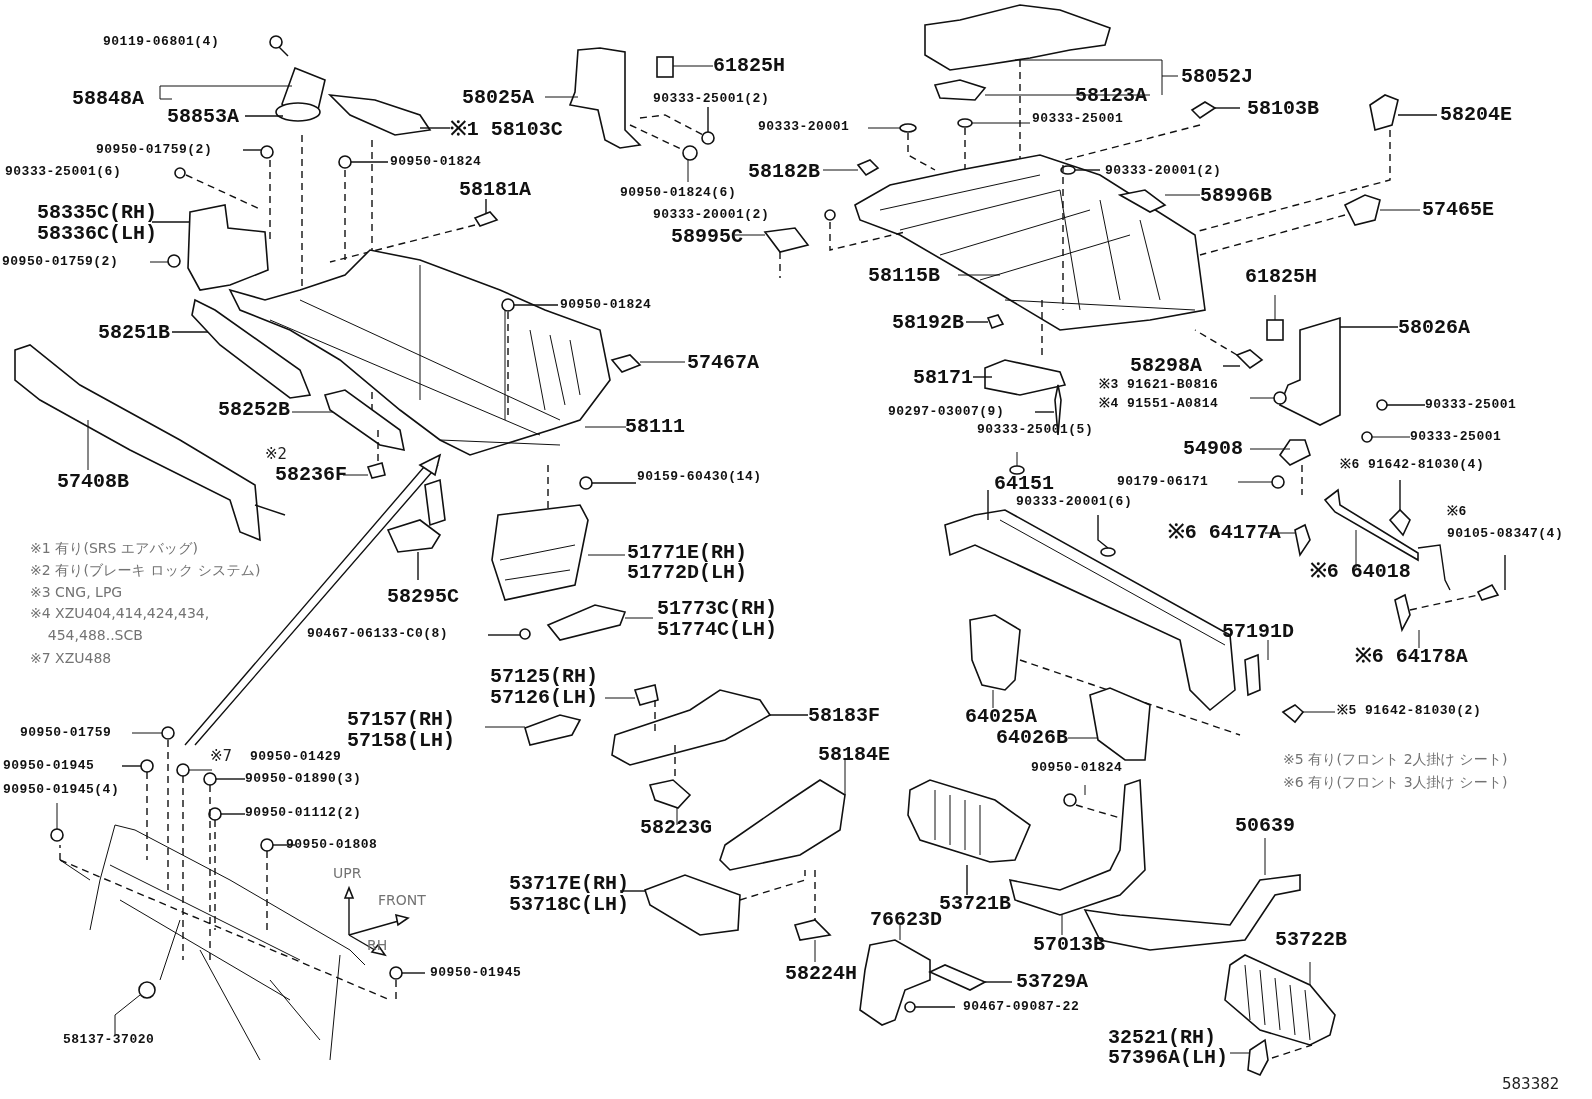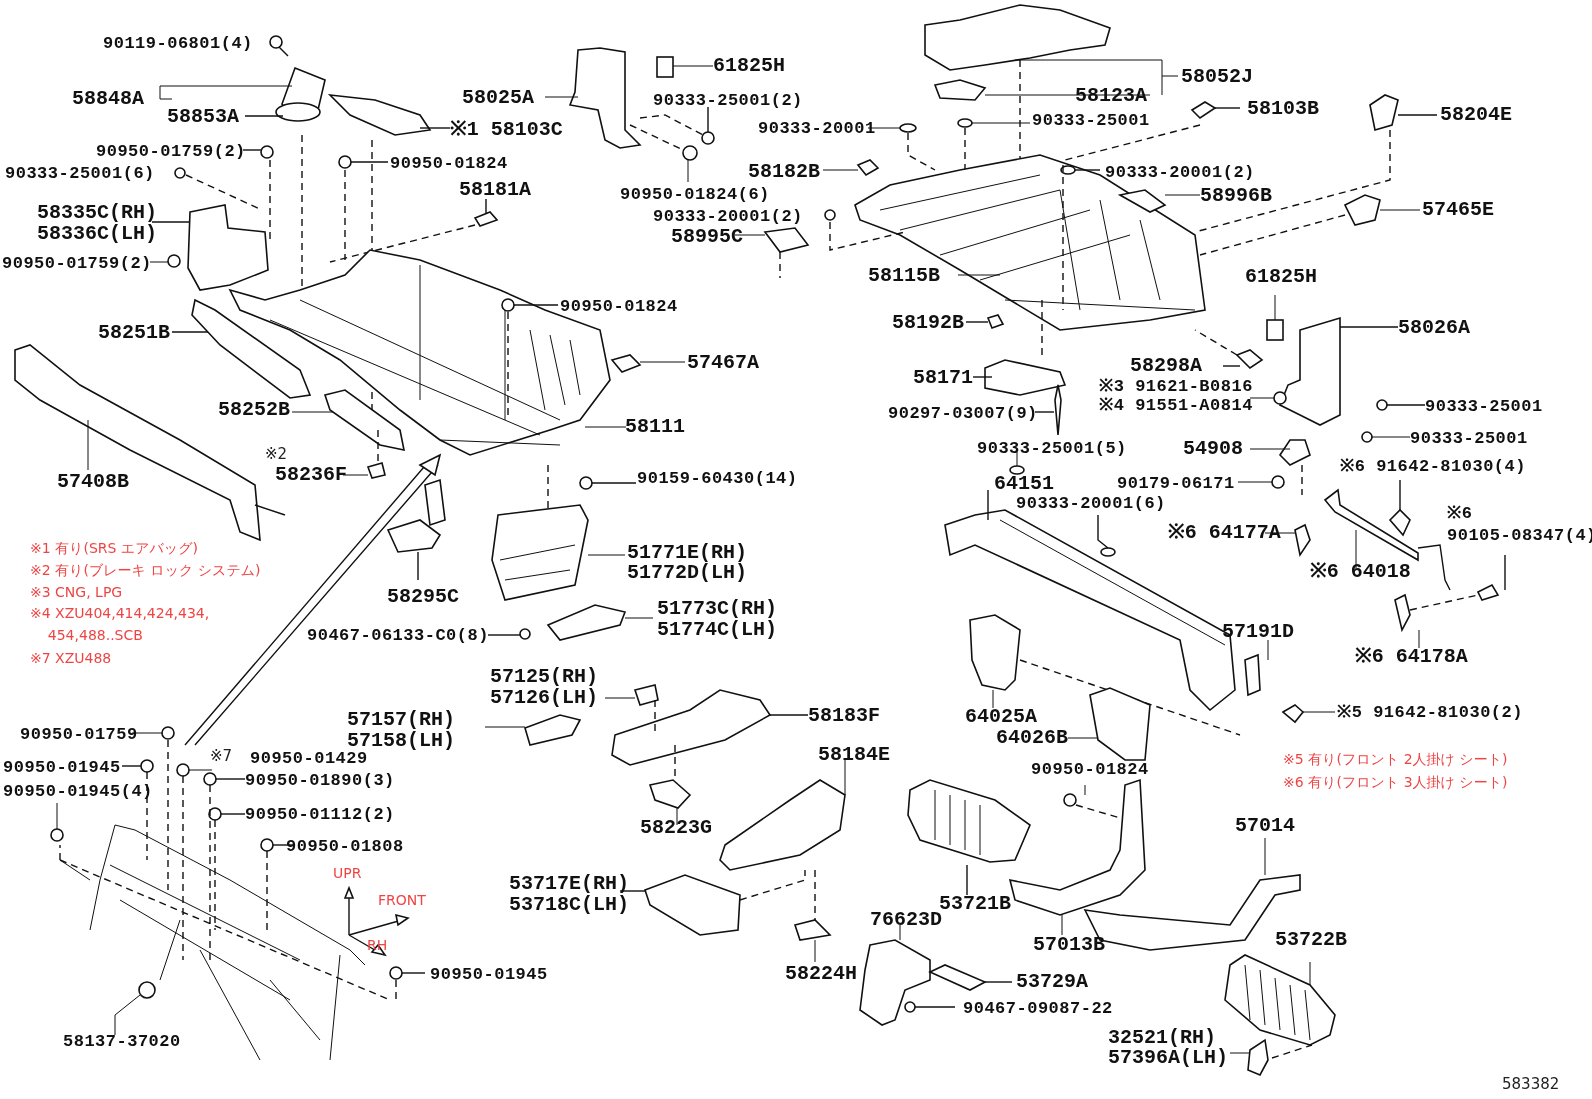--- a/index.html
+++ b/index.html
@@ -1,21 +1,21 @@
 <!DOCTYPE html>
 <html><head>
 <meta charset="utf-8">
 <style>
   html, body { margin: 0; padding: 0; background: #ffffff; }
   #stage { position: relative; width: 1592px; height: 1099px; background: #ffffff; overflow: hidden; }
   #art { position: absolute; left: 0; top: 0; width: 1592px; height: 1099px; }
   .lbl { position: absolute; font-family: "Liberation Mono", "DejaVu Sans Mono", monospace; font-weight: bold; color: #111; white-space: nowrap; line-height: 1; }
-  .pn { font-size: 17px; letter-spacing: 0.5px; }
+  .pn { font-size: 13px; letter-spacing: 0.5px; }
   .big { font-size: 20px; }
-  .note { position: absolute; font-family: "DejaVu Sans", sans-serif; font-size: 14px; color: #ef4444; white-space: nowrap; line-height: 1; }
+  .note { position: absolute; font-family: "DejaVu Sans", sans-serif; font-size: 14px; color: #737373; white-space: nowrap; line-height: 1; }
   .ref { font-family: "DejaVu Sans", sans-serif; font-size: 15px; color: #222; }
   svg .part { fill: #fff; stroke: #111; stroke-width: 1.6; }
   svg .ln { fill: none; stroke: #111; stroke-width: 1.4; }
   svg .dash { fill: none; stroke: #111; stroke-width: 1.4; stroke-dasharray: 7 5; }
   svg .thin { fill: none; stroke: #111; stroke-width: 1; }
 </style>
 </head>
 <body>
 
 <div id="stage">
@@ -325,21 +325,21 @@
   <span class="lbl big" style="left:1398px;top:318px">58026A</span>
   <span class="lbl big" style="left:892px;top:313px">58192B</span>
   <span class="lbl big" style="left:1130px;top:356px">58298A</span>
   <span class="lbl big" style="left:913px;top:368px">58171</span>
   <span class="lbl pn" style="left:1099px;top:378px">※3 91621-B0816</span>
   <span class="lbl pn" style="left:1099px;top:397px">※4 91551-A0814</span>
   <span class="lbl pn" style="left:1425px;top:398px">90333-25001</span>
   <span class="lbl pn" style="left:1410px;top:430px">90333-25001</span>
   <span class="lbl pn" style="left:888px;top:405px">90297-03007(9)</span>
   <span class="lbl big" style="left:1183px;top:439px">54908</span>
-  <span class="lbl pn" style="left:977px;top:440px">90333-25001(5)</span>
+  <span class="lbl pn" style="left:977px;top:423px">90333-25001(5)</span>
   <span class="lbl pn" style="left:1340px;top:458px">※6 91642-81030(4)</span>
   <span class="lbl big" style="left:994px;top:474px">64151</span>
   <span class="lbl pn" style="left:1117px;top:475px">90179-06171</span>
   <span class="lbl pn" style="left:1016px;top:495px">90333-20001(6)</span>
   <span class="lbl big" style="left:1168px;top:523px">※6 64177A</span>
   <span class="lbl big" style="left:1310px;top:562px">※6 64018</span>
   <span class="lbl pn" style="left:1447px;top:505px">※6</span>
   <span class="lbl pn" style="left:1447px;top:527px">90105-08347(4)</span>
   <span class="lbl big" style="left:1355px;top:647px">※6 64178A</span>
 
@@ -373,21 +373,21 @@
   <span class="note ref" style="left:210px;top:749px">※7</span>
   <span class="lbl pn" style="left:250px;top:750px">90950-01429</span>
   <span class="lbl pn" style="left:3px;top:759px">90950-01945</span>
   <span class="lbl pn" style="left:245px;top:772px">90950-01890(3)</span>
   <span class="lbl pn" style="left:3px;top:783px">90950-01945(4)</span>
   <span class="lbl pn" style="left:245px;top:806px">90950-01112(2)</span>
   <span class="lbl pn" style="left:286px;top:838px">90950-01808</span>
   <span class="lbl big" style="left:818px;top:745px">58184E</span>
   <span class="lbl pn" style="left:1031px;top:761px">90950-01824</span>
   <span class="lbl big" style="left:640px;top:818px">58223G</span>
-  <span class="lbl big" style="left:1235px;top:816px">57014</span>
+  <span class="lbl big" style="left:1235px;top:816px">50639</span>
   <span class="lbl big" style="left:509px;top:874px">53717E(RH)</span>
   <span class="lbl big" style="left:509px;top:895px">53718C(LH)</span>
   <span class="lbl big" style="left:939px;top:894px">53721B</span>
   <span class="lbl big" style="left:870px;top:910px">76623D</span>
   <span class="lbl big" style="left:1033px;top:935px">57013B</span>
   <span class="lbl big" style="left:1275px;top:930px">53722B</span>
   <span class="lbl pn" style="left:430px;top:966px">90950-01945</span>
   <span class="lbl big" style="left:785px;top:964px">58224H</span>
   <span class="lbl big" style="left:1016px;top:972px">53729A</span>
   <span class="lbl pn" style="left:963px;top:1000px">90467-09087-22</span>

